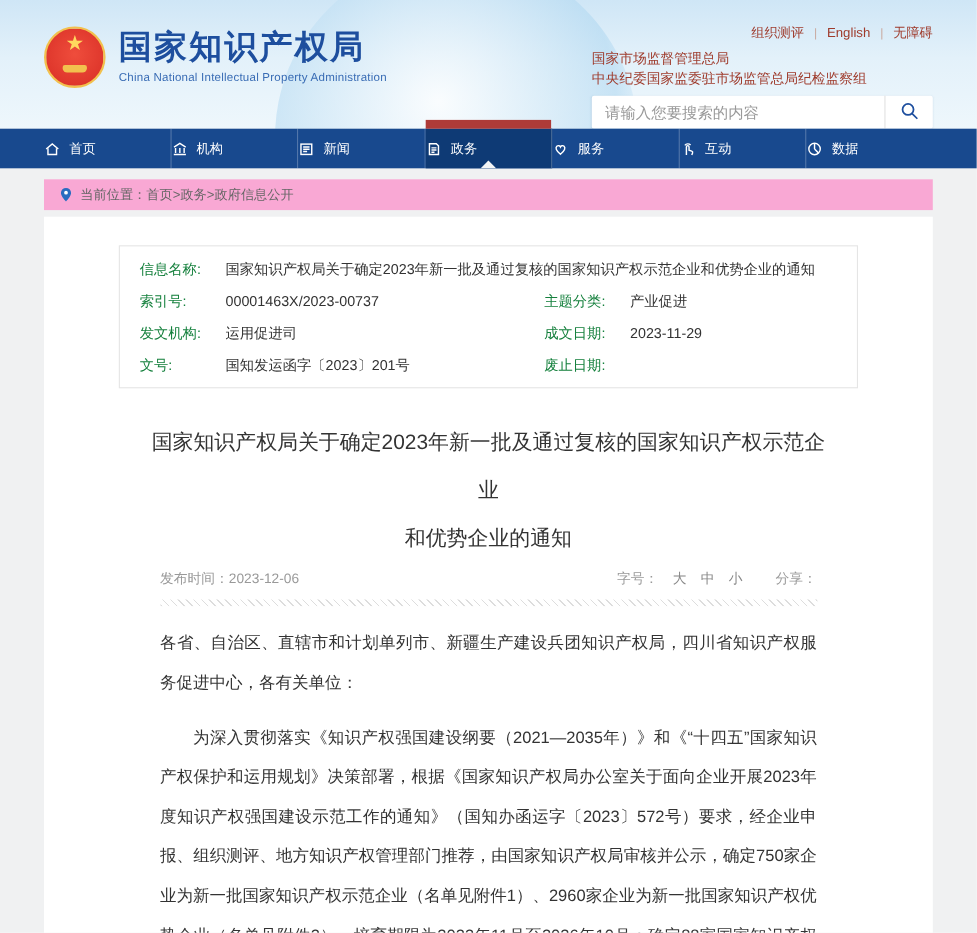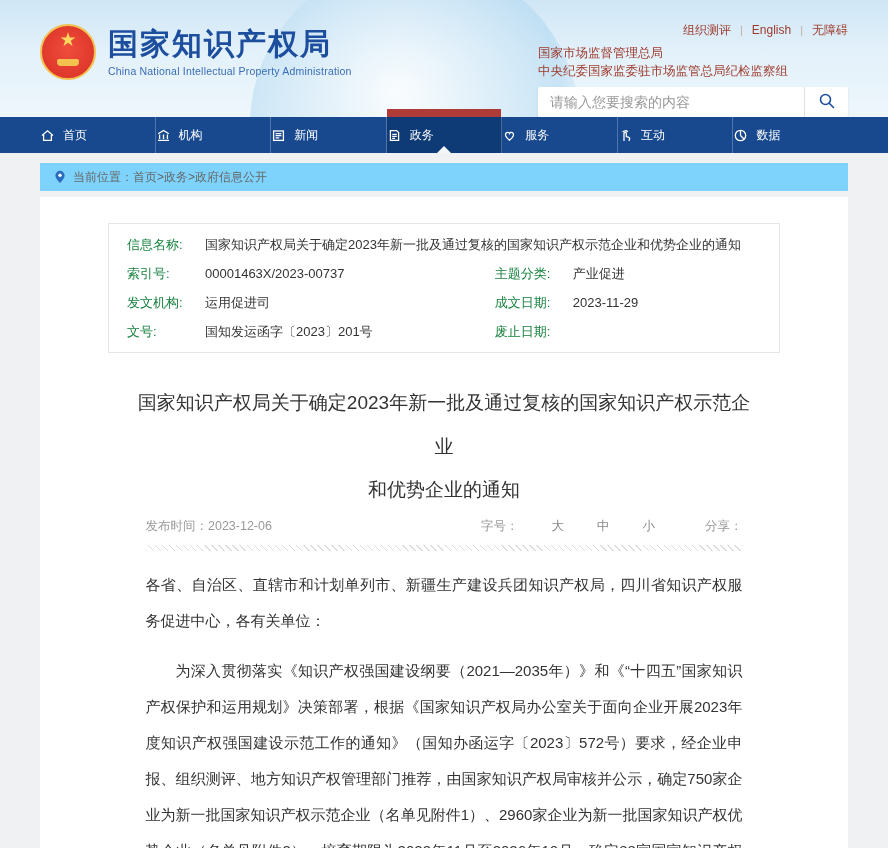--- a/index.html
+++ b/index.html
@@ -52,21 +52,21 @@
   .nav-item{ flex:1; position:relative; display:flex; align-items:center; justify-content:flex-start;
     color:#fff; font-size:12px; cursor:pointer; border-right:1px solid rgba(255,255,255,.25); }
   .nav-item:last-child{ border-right:0; }
   .nav-item .nav-icon{ display:flex; margin-right:8px; }
   .nav-item.active{ background:#0e3a75; }
   .nav-item.active::before{ content:""; position:absolute; top:-8px; left:0; right:0; height:8px; background:#ae3b38; }
   .nav-item.active::after{ content:""; position:absolute; bottom:0; left:50%; transform:translateX(-50%);
     border-left:7px solid transparent; border-right:7px solid transparent; border-bottom:7px solid #f3f5f6; }
 
   
-  .breadcrumb-bar{ width:808px; margin:10px auto 6px; height:28px; background:#7dd3fc;
+  .breadcrumb-bar{ width:808px; margin:10px auto 6px; height:28px; background:#f9a8d4;
     display:flex; align-items:center; padding:0 14px; font-size:12px; color:#666; }
   .breadcrumb-bar .pin{ display:flex; margin-right:7px; }
   .breadcrumb-bar .path{ color:#666; cursor:pointer; }
 
   
   .content-panel{ width:808px; margin:0 auto; background:#fff; padding:26px 0 60px; min-height:620px; }
 
   .doc-meta-box{ width:672px; margin:0 auto; border:1px solid #e5e5e5; padding:6px 18px; font-size:13px; }
   .meta-row-g{ display:flex; line-height:29px; }
   .meta-cell{ display:flex; min-width:0; }
@@ -75,21 +75,21 @@
   .meta-cell.right{ width:42%; }
   .meta-label{ width:70px; text-align:left; color:#15803d; flex-shrink:0; margin-right:8px; }
   .meta-value{ color:#333; white-space:nowrap; overflow:hidden; }
 
   .article-title{ width:620px; margin:28px auto 4px; text-align:center; color:#333;
     font-size:19px; font-weight:500; line-height:2.3; }
   .article-title span{ display:block; }
 
   .article-meta-row{ width:597px; margin:6px auto 10px; display:flex; justify-content:space-between;
     align-items:center; font-size:12.5px; color:#999; }
-  .tools{ display:flex; align-items:center;gap:20px; }
+  .tools{ display:flex; align-items:center; }
   .tools .fs-opt{ margin-left:13px; color:#888; cursor:pointer; }
   .tools .share-label{ margin-left:30px;text-align:right; }
 
   .hatch-divider{ width:597px; margin:0 auto; height:6px;
     background:repeating-linear-gradient(45deg,#ddd 0,#ddd 1px,transparent 1px,transparent 5px); }
 
   .article-body{ width:597px; margin:16px auto 0; font-size:15px; color:#333;
     line-height:2.4; text-align:justify; }
   .article-body p{ margin-bottom:14px; }
   .article-body p.indent{ text-indent:2em; }

